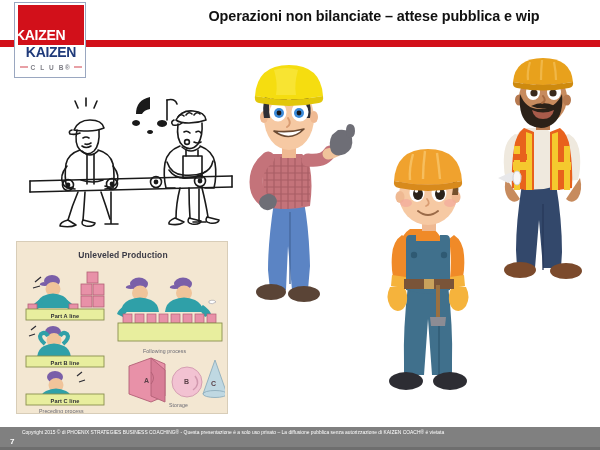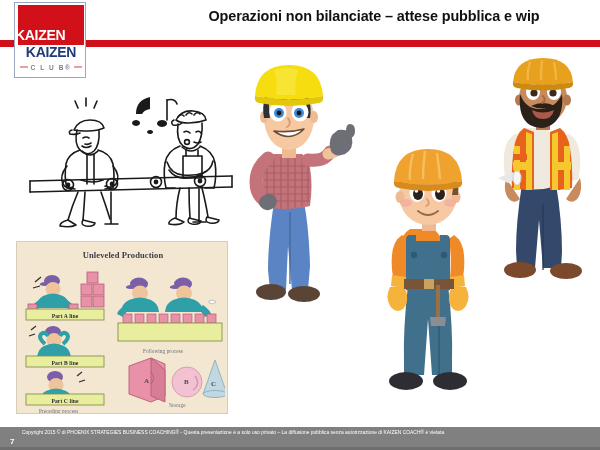--- a/index.html
+++ b/index.html
@@ -105,21 +105,20 @@
   #cartoon-conveyor { left: 28px; top: 84px; width: 206px; height: 145px; }
 
   
   #unleveled-panel {
     left: 16px; top: 241px;
     width: 212px; height: 173px;
     background: #F3E7D2;
     border: 1px solid #d8cdb8;
     box-sizing: border-box;
     overflow: hidden;
-    font-family: Liberation Serif, serif;
   }
   #unleveled-title {
     position: absolute;
     left: 0; top: 8px;
     width: 212px;
     text-align: center;
     font-size: 8.5px;
     font-weight: bold;
     color: #3b3b46;
     letter-spacing: 0.1px;

